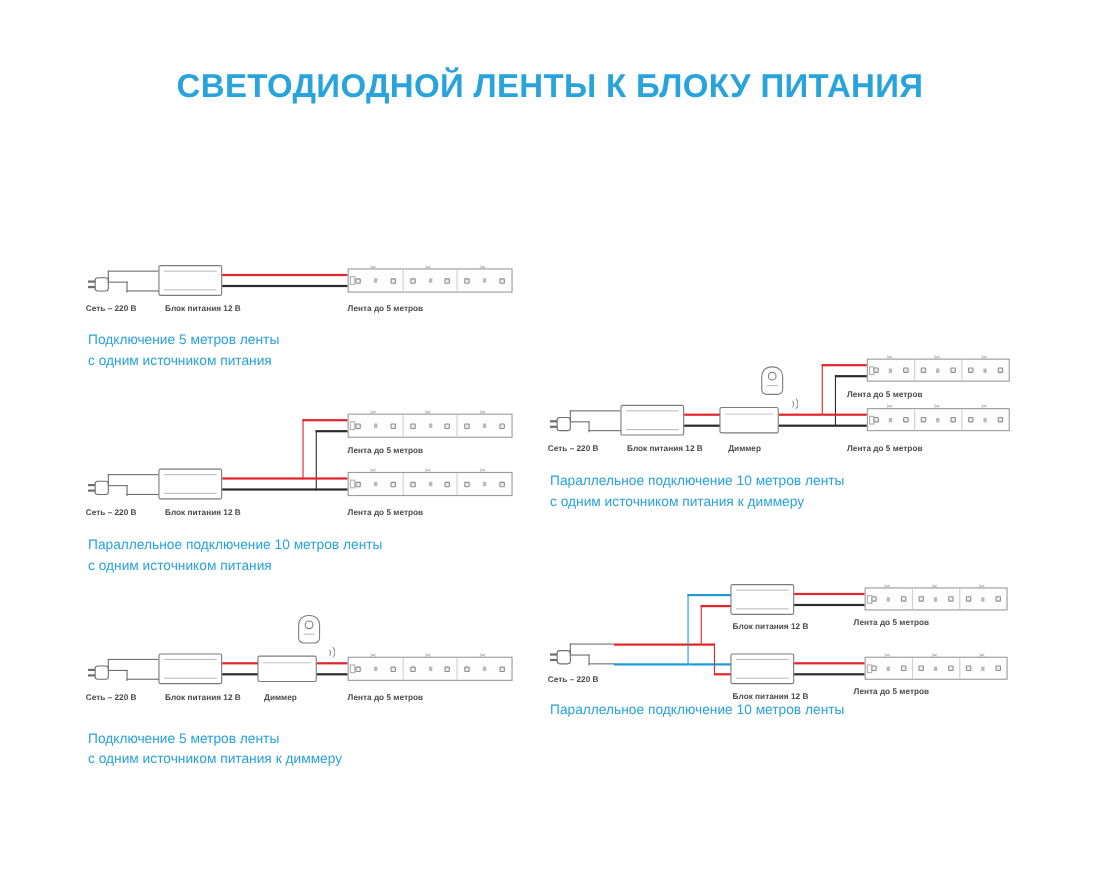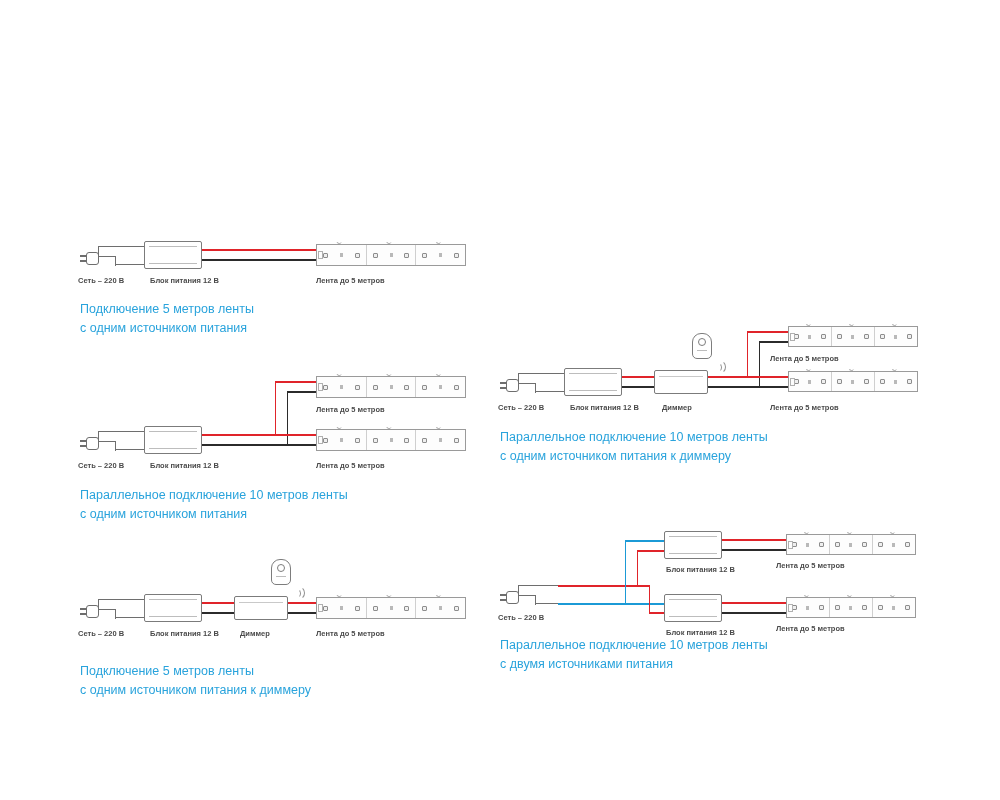--- a/index.html
+++ b/index.html
@@ -148,20 +148,21 @@
   .waves{position:absolute;}
   .waves span{
     position:absolute;border:1.3px solid #8f8f8f;border-radius:50%;
     border-left-color:transparent;border-top-color:transparent;border-bottom-color:transparent;
   }
 </style>
 </head>
 <body>
 
 <div class="title">
+  <div>СВЕТОДИОДНОЙ ЛЕНТЫ К БЛОКУ ПИТАНИЯ</div>
 </div>
 
 <div class="diagram" style="left:0;top:0;width:1000px;height:800px;pointer-events:none;">
 
   <div class="plug" style="left:80px;top:252px;width:20px;height:14px;">
     <div class="p1"></div>
       <div class="p2"></div>
       <div class="body"></div>
   </div>
 
@@ -533,15 +534,14 @@
   </div>
 
   <div class="lbl" style="left:776px;top:561px;">Лента до 5 метров</div>
   <div class="lbl" style="left:666px;top:565px;">Блок питания 12 В</div>
   <div class="lbl" style="left:498px;top:613px;">Сеть – 220 В</div>
   <div class="lbl" style="left:666px;top:628px;">Блок питания 12 В</div>
   <div class="lbl" style="left:776px;top:624px;">Лента до 5 метров</div>
 
   <div class="caption" style="left:500px;top:636px;">
     <div>Параллельное подключение 10 метров ленты</div>
-    <div>с двумя источниками питания</div>
   </div>
 </div>
 
 </body></html>

